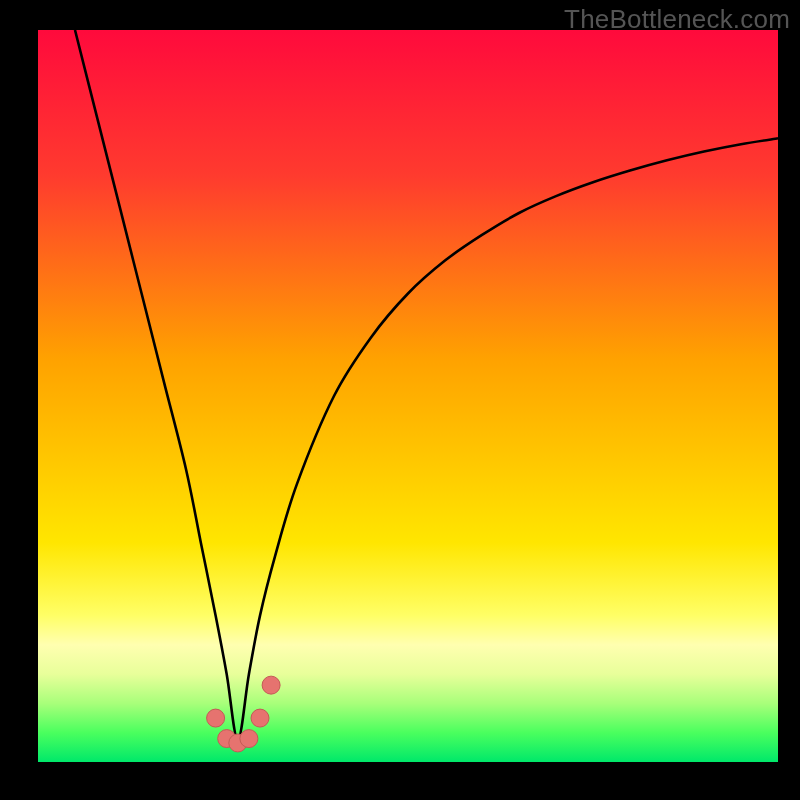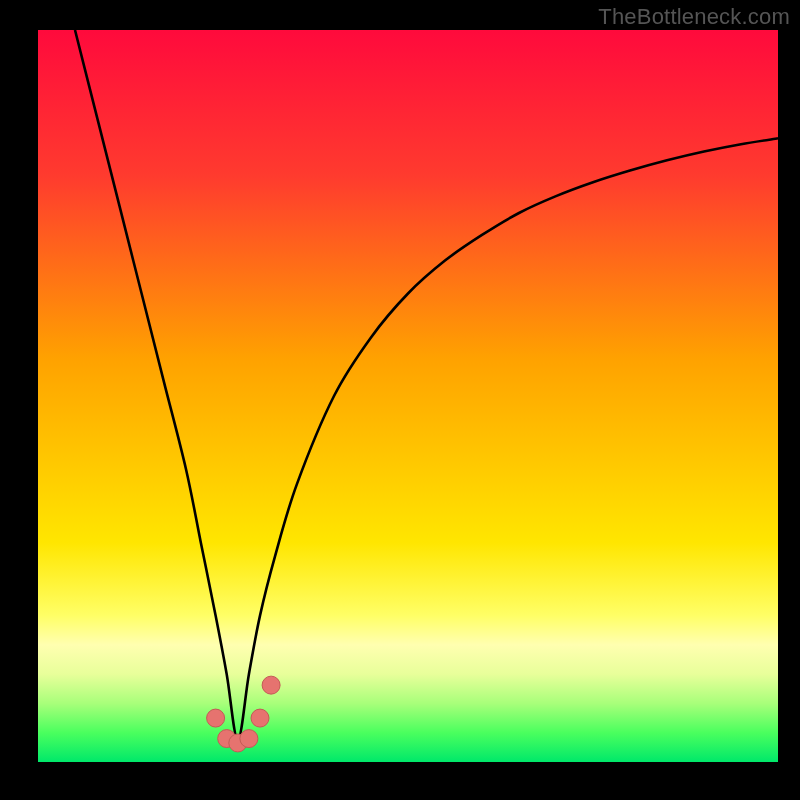--- a/index.html
+++ b/index.html
@@ -14,21 +14,21 @@
     position: relative;
     width: 800px;
     height: 800px;
     background: #000;
   }
   .watermark {
     position: absolute;
     top: 4px;
     right: 10px;
     font-family: Arial, Helvetica, sans-serif;
-    font-size: 22px;
+    font-size: 26px;
     color: #555;
     letter-spacing: 0.2px;
     z-index: 20;
   }
   svg {
     display: block;
   }
 </style>
 </head>
 <body>

